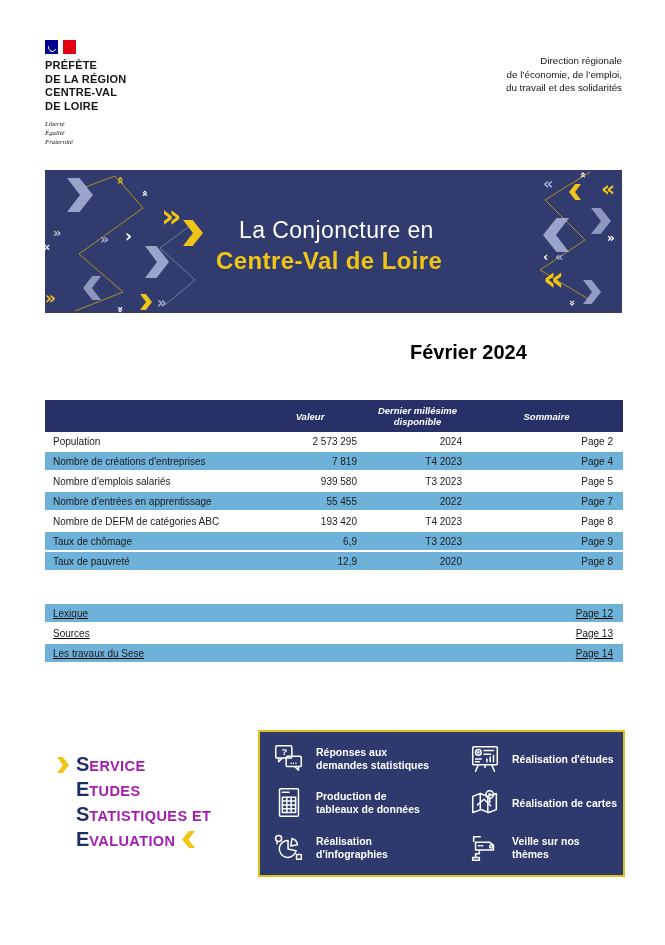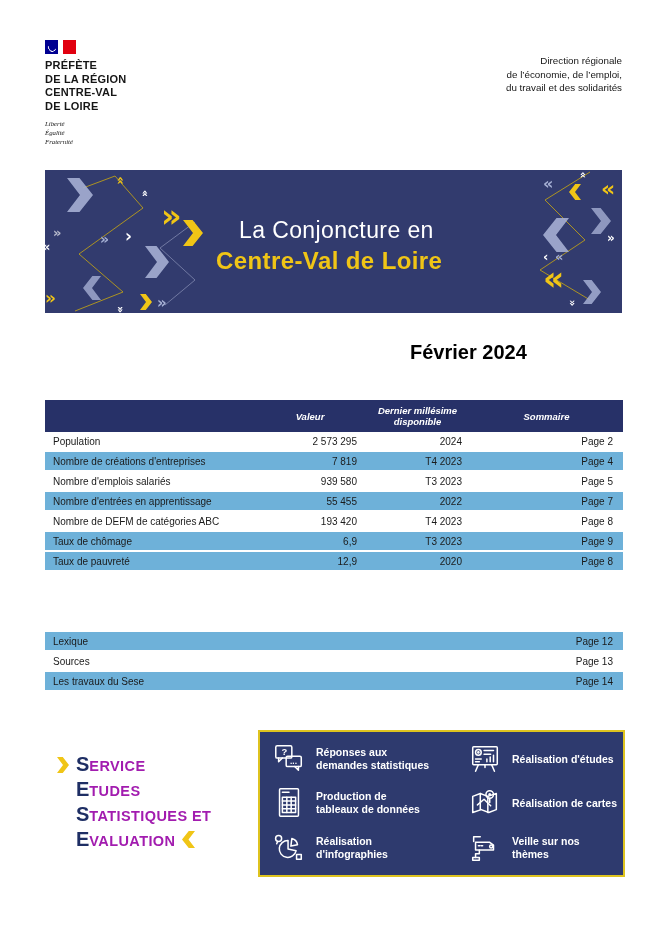--- a/index.html
+++ b/index.html
@@ -34,21 +34,21 @@
 
   .dc{position:absolute;font-weight:bold;line-height:1;font-family:"DejaVu Sans",sans-serif;}
   .banner svg.lines{position:absolute;left:0;top:0;}
 
   
   .edition-date{position:absolute;left:410px;top:341px;font-size:20px;font-weight:bold;color:#000;}
 
   
   table.sum{position:absolute;left:45px;border-collapse:collapse;width:578px;table-layout:fixed;}
   table.sum.main{top:400px;}
-  table.sum.annex{top:632px;}
+  table.sum.annex{top:604px;text-decoration:underline;}
   table.sum col.c1{width:210px;} table.sum col.c2{width:110px;}
   table.sum col.c3{width:105px;} table.sum col.c4{width:153px;}
   table.sum thead th{background:#273168;color:#fff;font-size:9.5px;font-weight:bold;
       font-style:italic;height:32px;vertical-align:middle;padding:0;}
   table.sum thead th .wrapcell{width:86px;margin:0 auto;line-height:11px;}
   table.sum td{font-size:10px;color:#1a1a1a;height:18px;padding:0 8px;
       border-bottom:2px solid #fff;vertical-align:middle;}
   table.sum td.lbl{text-align:left;}
   table.sum td.num,table.sum td.mil,table.sum td.pg{text-align:right;}
   table.sum td.pg{padding-right:10px;}

